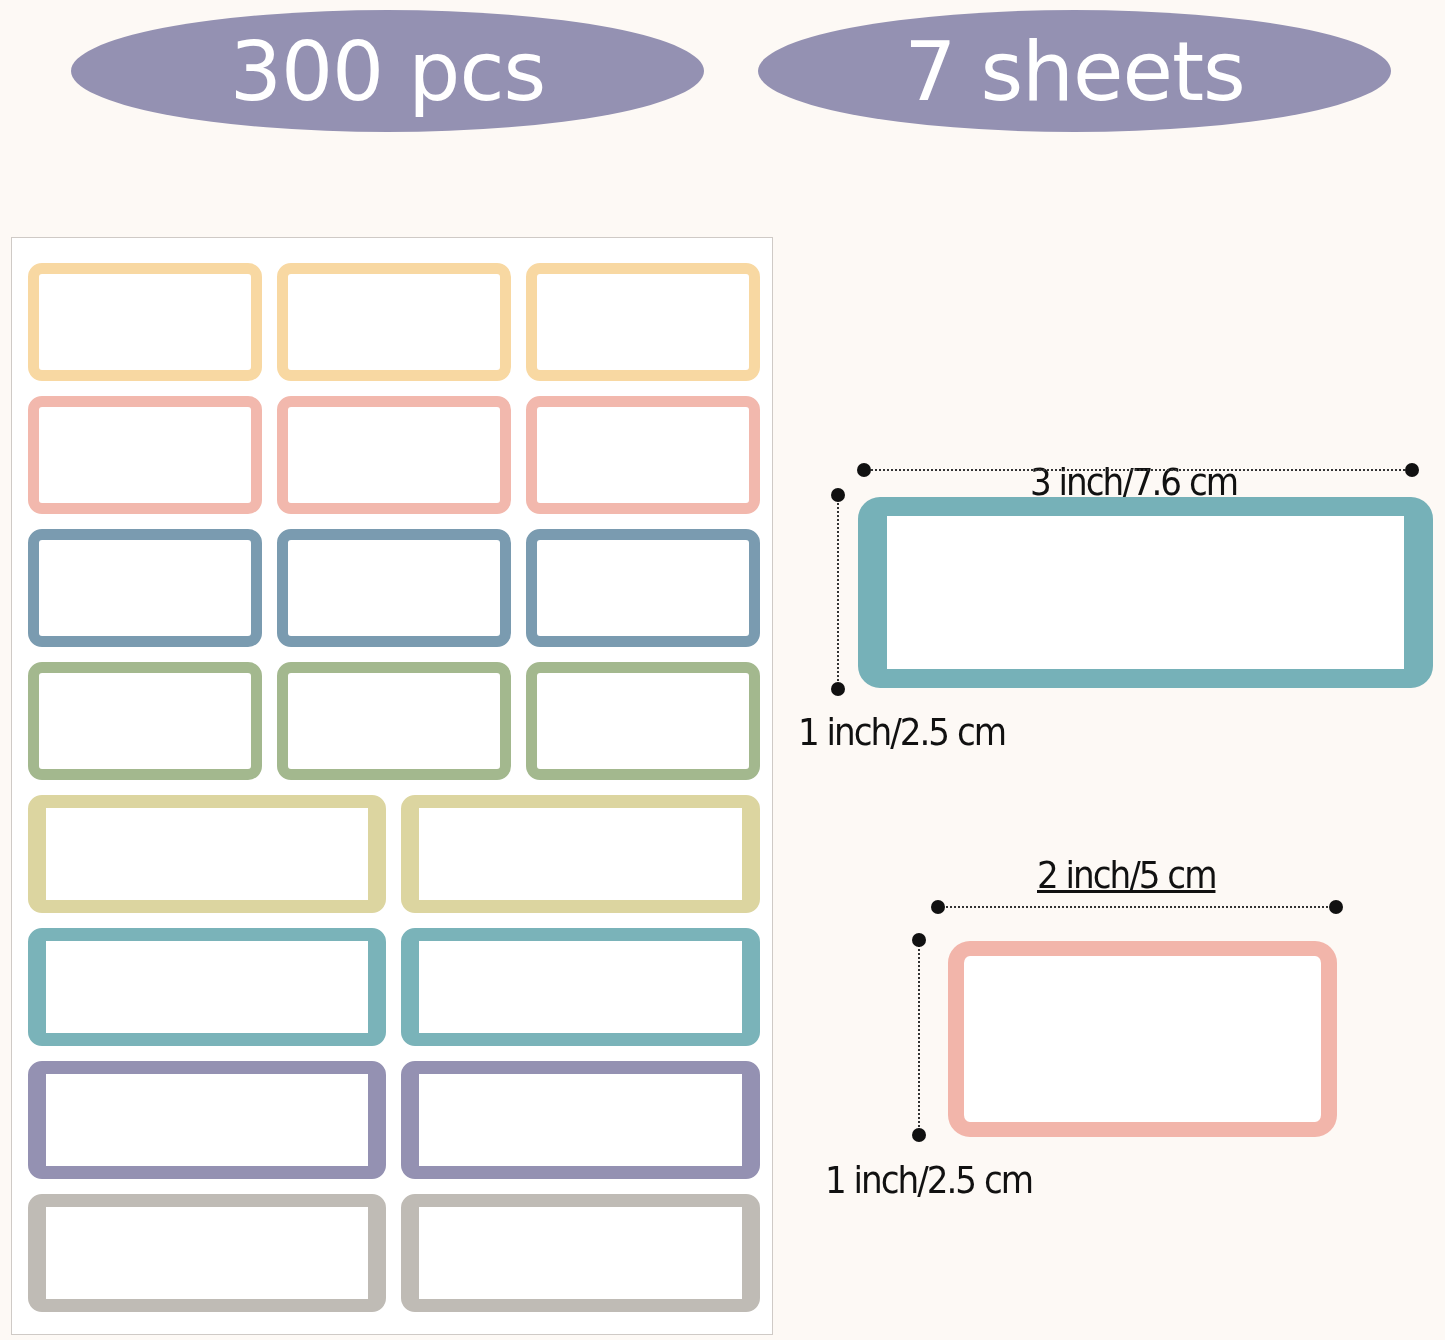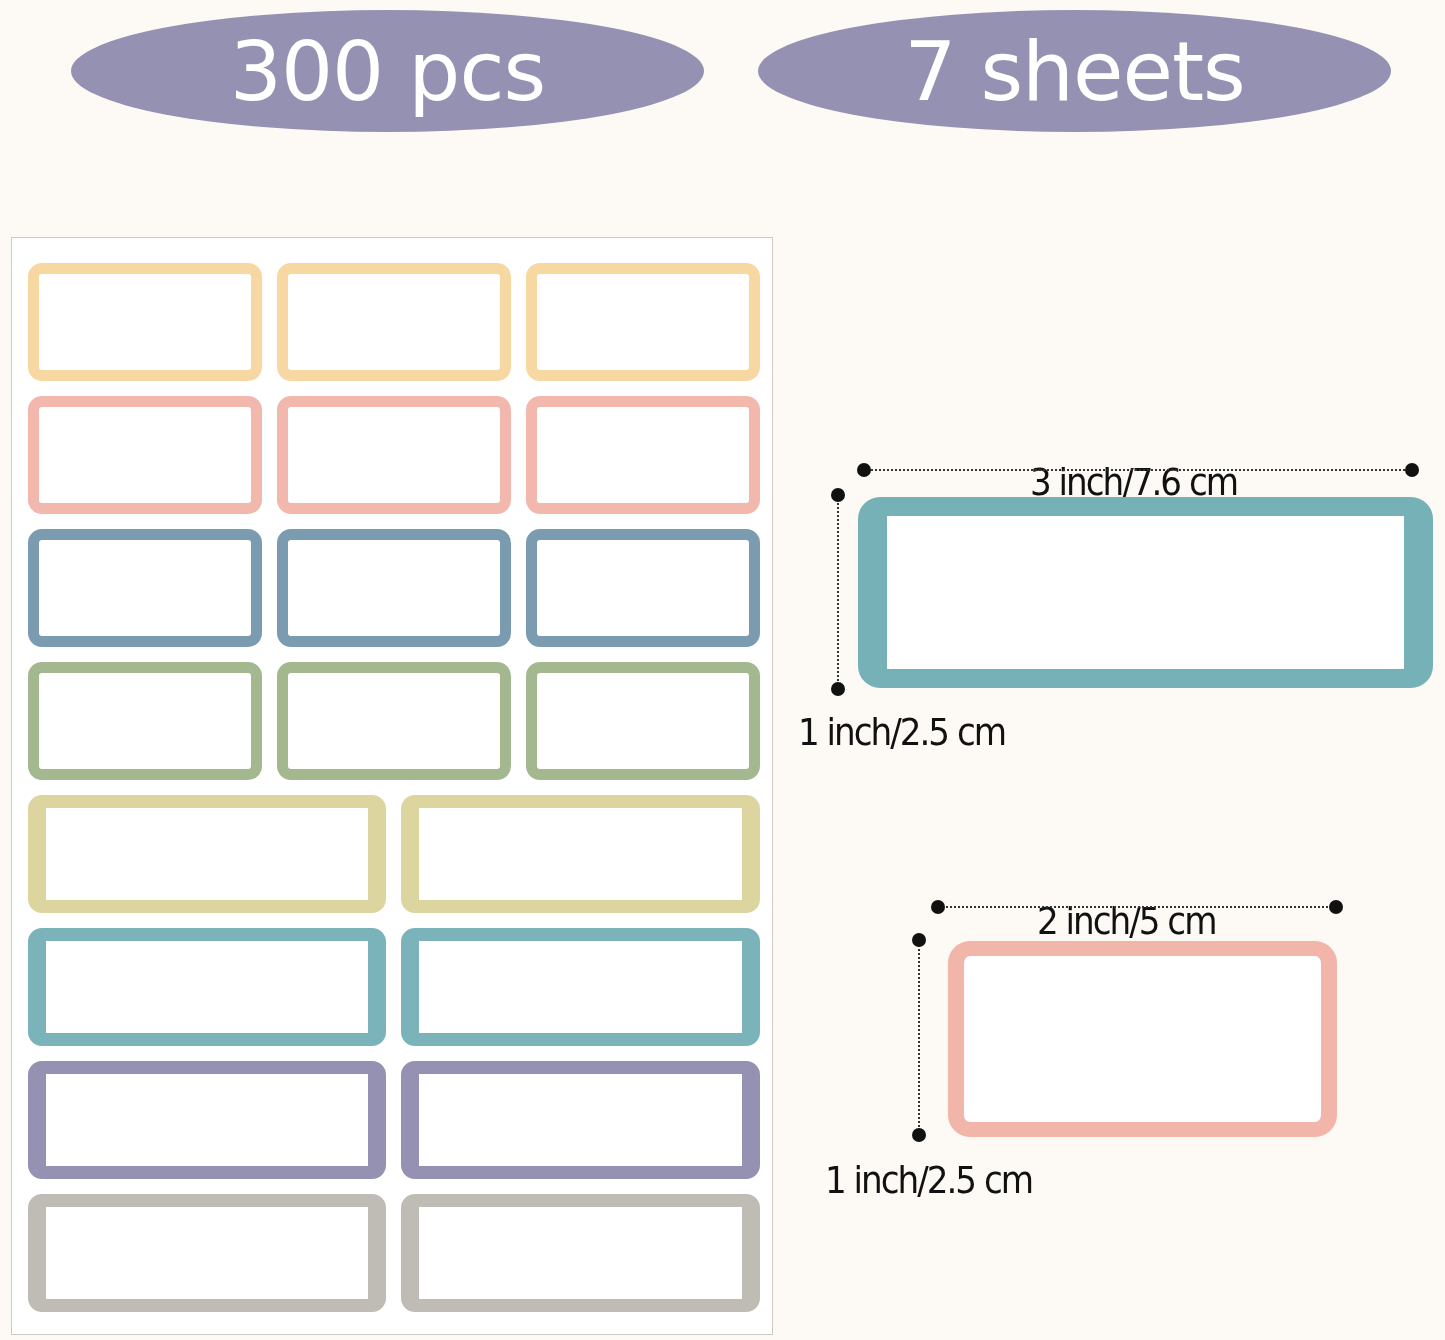--- a/index.html
+++ b/index.html
@@ -57,21 +57,21 @@
 <div class="dim" style="left:1030px;top:420px;margin-top:40px;">3 inch/7.6 cm</div>
 <div class="hline" style="left:864px;top:469px;width:548px;"></div>
 <div class="dot" style="left:864px;top:470px;"></div>
 <div class="dot" style="left:1412px;top:470px;"></div>
 <div class="vline" style="left:837px;top:495px;height:194px;"></div>
 <div class="dot" style="left:838px;top:495px;"></div>
 <div class="dot" style="left:838px;top:689px;"></div>
 <div class="lbl" style="left:858px;top:497px;width:575px;height:191px;border-color:#76b1b8;border-width:19px 29px;border-radius:22px;"></div>
 <div class="dim" style="left:798px;top:710px;">1 inch/2.5 cm</div>
 
-<div class="dim" style="left:1037px;top:899px;">2 inch/5 cm</div>
+<div class="dim" style="left:1037px;top:853px;text-decoration:underline;">2 inch/5 cm</div>
 <div class="hline" style="left:938px;top:906px;width:398px;"></div>
 <div class="dot" style="left:938px;top:907px;"></div>
 <div class="dot" style="left:1336px;top:907px;"></div>
 <div class="vline" style="left:918px;top:940px;height:195px;"></div>
 <div class="dot" style="left:919px;top:940px;"></div>
 <div class="dot" style="left:919px;top:1135px;"></div>
 <div class="lbl" style="left:948px;top:941px;width:389px;height:196px;border-color:#f2b5aa;border-width:15px 16px;border-radius:22px;"></div>
 <div class="dim" style="left:825px;top:1158px;">1 inch/2.5 cm</div>
 
 </body></html>

